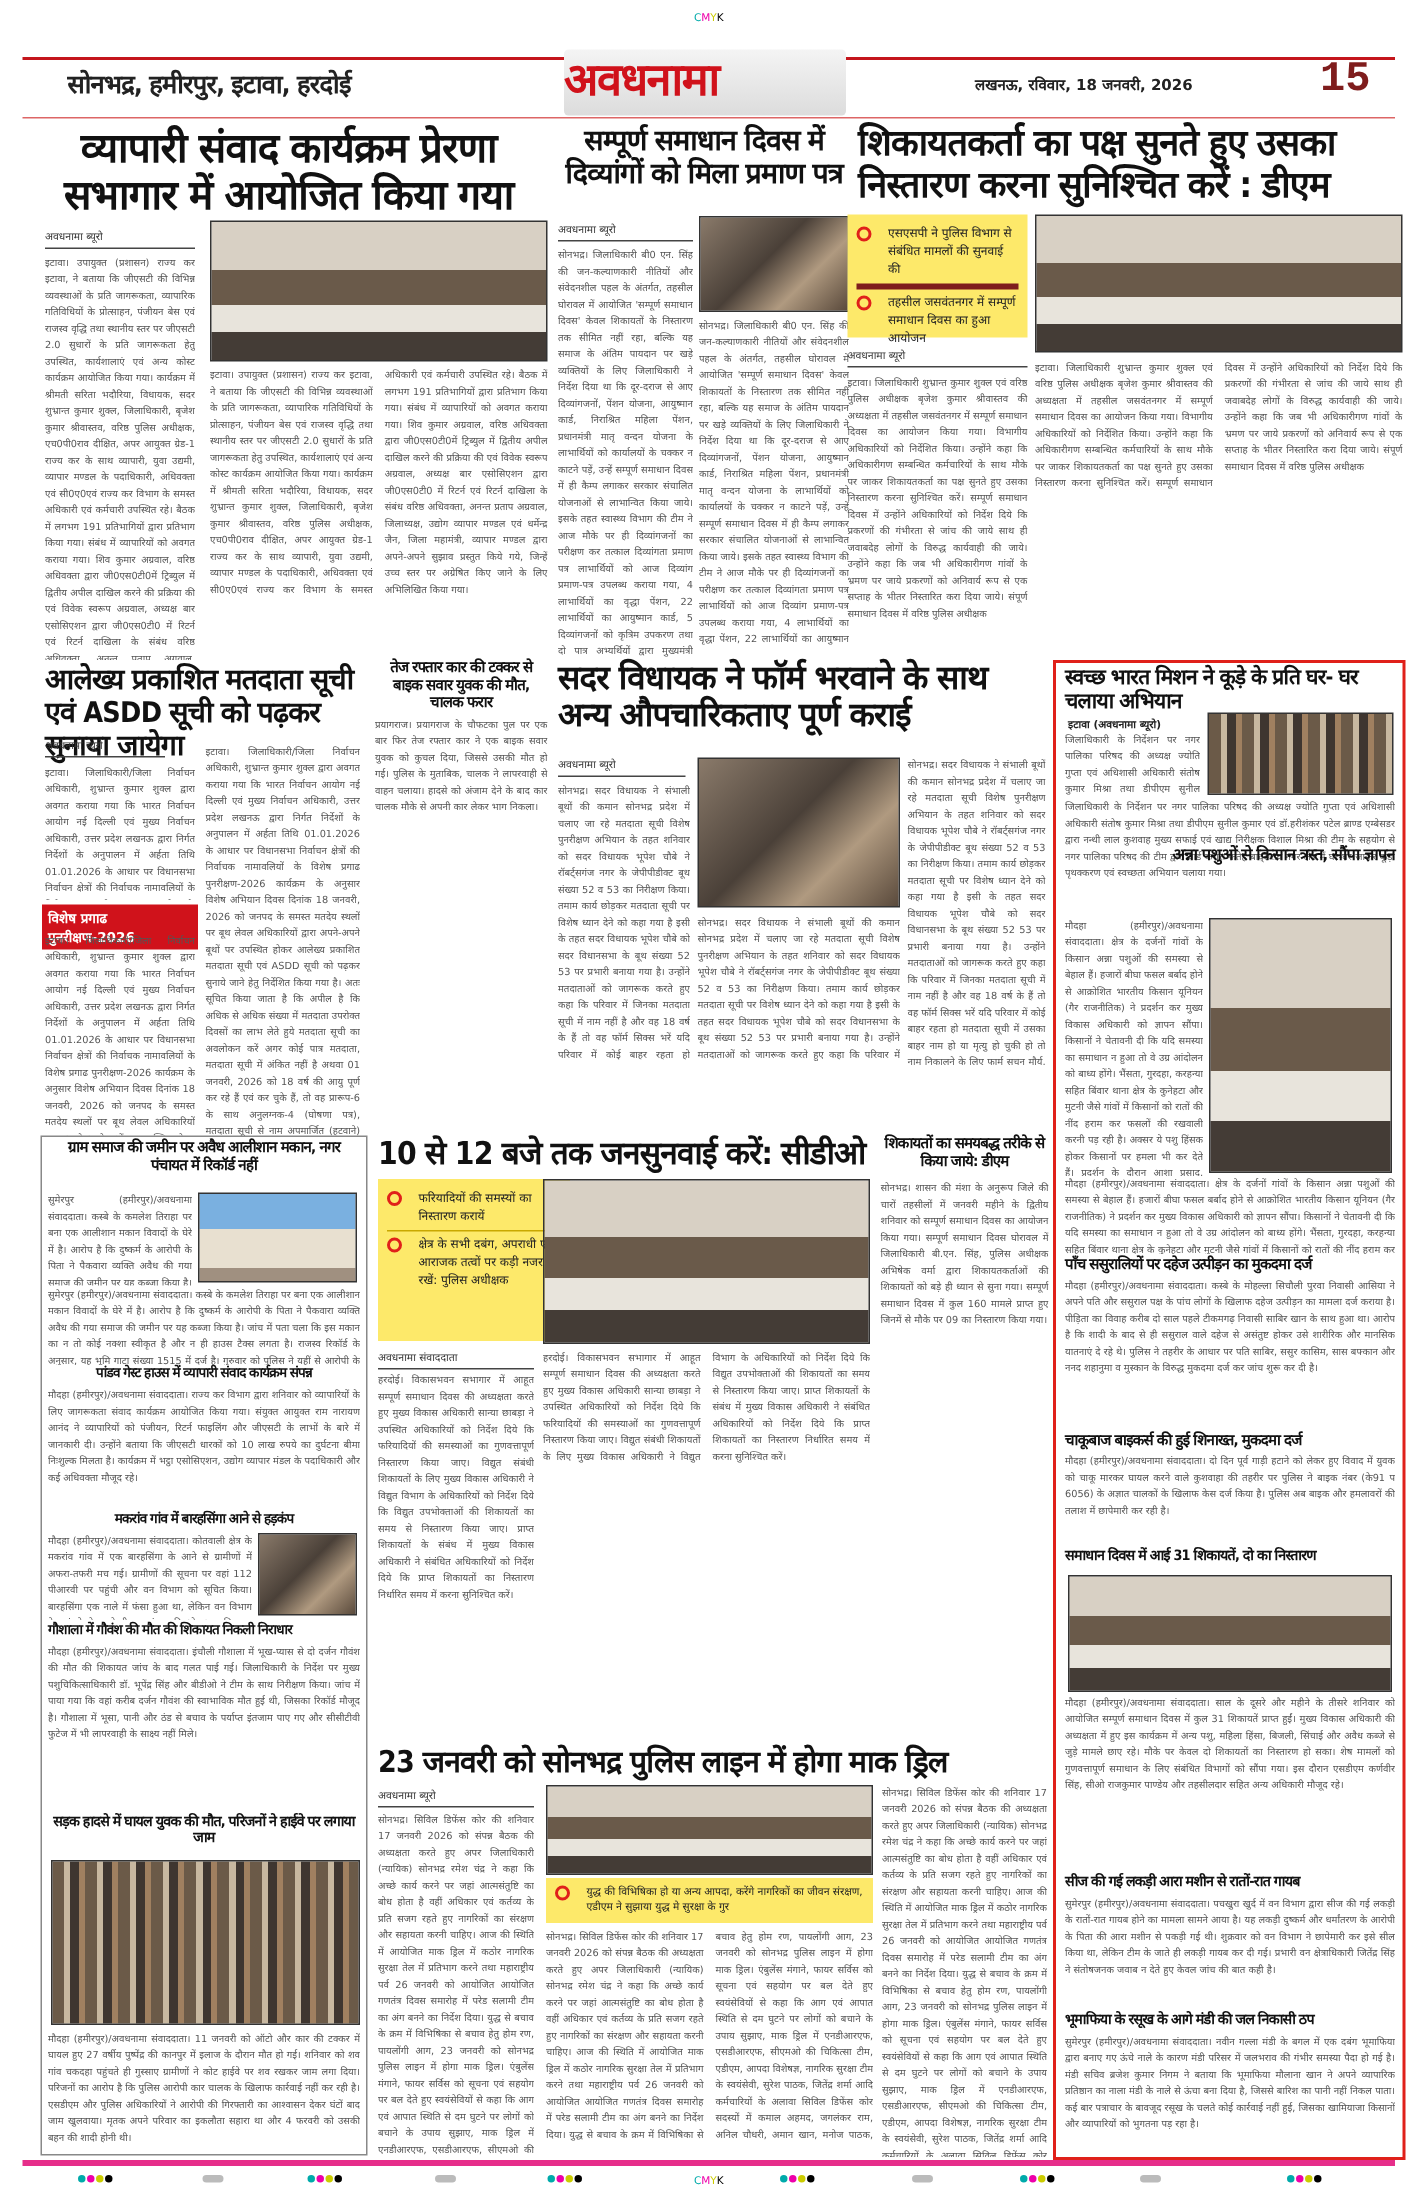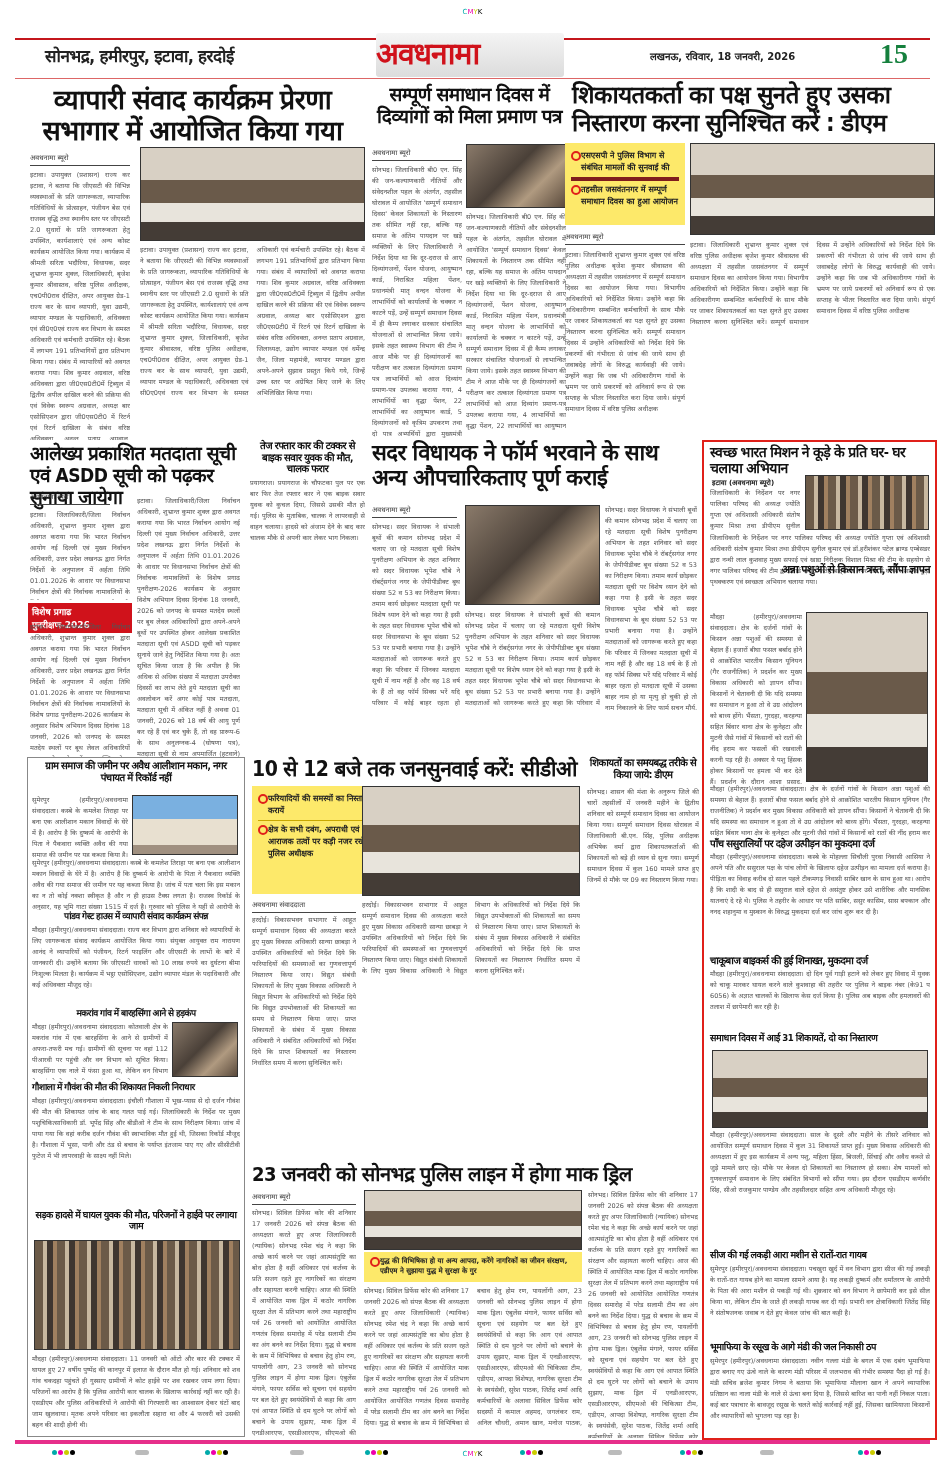--- a/index.html
+++ b/index.html
@@ -12,40 +12,40 @@
 .section{font-family:"DejaVu Sans Condensed","DejaVu Sans",sans-serif;font-weight:bold;font-size:17px;color:#222;letter-spacing:-0.5px}
 .logo{background:linear-gradient(#f4f4f4,#dcdcdc);border-radius:3px;color:#d0121b;font-weight:bold;font-size:30px;text-align:left;line-height:42px;letter-spacing:-1px}
 .hd{font-weight:bold;color:#111;line-height:1.15;letter-spacing:-0.5px;font-family:"DejaVu Sans Condensed","DejaVu Sans",sans-serif}
 .byline{font-size:7px;color:#333;border-bottom:1px solid #444;padding-bottom:3px}
 .txt{font-size:6.5px;line-height:11px;color:#555;text-align:justify;overflow:hidden}
 .photo{background:linear-gradient(135deg,#8a7a6a,#4a4038 45%,#b09a80 70%,#5a4a3c);border:1px solid #333}
 .photo.crowd{background:repeating-linear-gradient(90deg,#6b5a48 0 8px,#c8b8a0 8px 12px,#3f3630 12px 18px,#a08060 18px 22px)}
 .photo.room{background:linear-gradient(180deg,#d8d0c4 0 35%,#6a5a4a 35% 60%,#e8e4dc 60% 80%,#443c36 80%)}
 .photo.house{background:linear-gradient(180deg,#7ab0e0 0 40%,#e8e0d0 40% 85%,#a09080 85%)}
 .yellowbox{background:#fde96a;padding:4px 6px}
-.yb-item{display:flex;gap:0;font-size:8px;font-weight:bold;color:#222;line-height:12px;padding:3px 0}
+.yb-item{display:flex;gap:11px;font-size:8px;font-weight:normal;color:#222;line-height:12px;padding:3px 0}
 .ring{width:10px;height:10px;border:2px solid #e0201a;border-radius:50%;flex:none;margin-top:1px}
 .redbox{border:2px solid #e0201a}
 .pinkbadge{background:#d0121b;color:#fff;font-weight:bold;font-size:9px;padding:2px 4px;display:inline-block}
 .graybox{border:1px solid #888}
 .bottom-bar{position:absolute;left:15px;right:15px;height:4px;background:#e62e8a}
 .dots{position:absolute;top:1450px;left:0;width:100%;height:12px}
 .dot{position:absolute;width:5px;height:5px;border-radius:50%}
 .pill{position:absolute;width:14px;height:5px;border-radius:3px;background:#bbb}
 </style>
 </head>
 <body>
 
 <div class="abs cmyk" style="top:8px"><span class="c">C</span><span class="m">M</span><span class="y">Y</span><span class="k">K</span></div>
 
 <div class="hline" style="top:38px"></div>
 <div class="abs section" style="left:45px;top:44px">सोनभद्र, हमीरपुर, इटावा, हरदोई</div>
 <div class="abs logo" style="left:376px;top:33px;width:188px;height:44px">अवधनामा</div>
 <div class="abs" style="left:650px;top:49px;font-size:10px;font-weight:bold;color:#222">लखनऊ, रविवार, 18 जनवरी, 2026</div>
-<div class="abs" style="left:880px;top:38px;font-size:28px;font-family:Liberation Serif, serif;font-weight:bold;color:#15803d">15</div>
+<div class="abs" style="left:880px;top:38px;font-size:28px;font-family:Liberation Mono, monospace;font-weight:bold;color:#7f1d1d">15</div>
 <div class="hline thin" style="top:78px"></div>
 
 <section>
   <div class="abs hd" style="left:20px;top:84px;width:345px;font-size:27px;text-align:center">व्यापारी संवाद कार्यक्रम प्रेरणा सभागार में आयोजित किया गया</div>
   <div class="abs byline" style="left:30px;top:153px;width:100px">अवधनामा ब्यूरो</div>
   <div class="abs photo room" style="left:140px;top:147px;width:225px;height:94px"></div>
   <div class="abs txt" style="left:30px;top:170px;width:100px;height:270px">इटावा। उपायुक्त (प्रशासन) राज्य कर इटावा, ने बताया कि जीएसटी की विभिन्न व्यवस्थाओं के प्रति जागरूकता, व्यापारिक गतिविधियों के प्रोत्साहन, पंजीयन बेस एवं राजस्व वृद्धि तथा स्थानीय स्तर पर जीएसटी 2.0 सुधारों के प्रति जागरूकता हेतु उपस्थित, कार्यशालाएं एवं अन्य कोस्ट कार्यक्रम आयोजित किया गया। कार्यक्रम में श्रीमती सरिता भदौरिया, विधायक, सदर शुभ्रान्त कुमार शुक्ल, जिलाधिकारी, बृजेश कुमार श्रीवास्तव, वरिष्ठ पुलिस अधीक्षक, एच0पी0राव दीक्षित, अपर आयुक्त ग्रेड-1 राज्य कर के साथ व्यापारी, युवा उद्यमी, व्यापार मण्डल के पदाधिकारी, अधिवक्ता एवं सी0ए0एवं राज्य कर विभाग के समस्त अधिकारी एवं कर्मचारी उपस्थित रहे। बैठक में लगभग 191 प्रतिभागियों द्वारा प्रतिभाग किया गया। संबंध में व्यापारियों को अवगत कराया गया। शिव कुमार अग्रवाल, वरिष्ठ अधिवक्ता द्वारा जी0एस0टी0में ट्रिब्युल में द्वितीय अपील दाखिल करने की प्रक्रिया की एवं विवेक स्वरूप अग्रवाल, अध्यक्ष बार एसोसिएशन द्वारा जी0एस0टी0 में रिटर्न एवं रिटर्न दाखिला के संबंध वरिष्ठ अधिवक्ता, अनन्त प्रताप अग्रवाल, जिलाध्यक्ष, उद्योग व्यापार मण्डल एवं धर्मेन्द्र जैन, जिला महामंत्री, व्यापार मण्डल द्वारा अपने-अपने सुझाव प्रस्तुत किये गये, जिन्हें उच्च स्तर पर अग्रेषित किए जाने के लिए अभिलिखित किया गया।</div>
   <div class="abs txt" style="left:140px;top:245px;width:225px;height:195px;column-count:2;column-gap:8px">इटावा। उपायुक्त (प्रशासन) राज्य कर इटावा, ने बताया कि जीएसटी की विभिन्न व्यवस्थाओं के प्रति जागरूकता, व्यापारिक गतिविधियों के प्रोत्साहन, पंजीयन बेस एवं राजस्व वृद्धि तथा स्थानीय स्तर पर जीएसटी 2.0 सुधारों के प्रति जागरूकता हेतु उपस्थित, कार्यशालाएं एवं अन्य कोस्ट कार्यक्रम आयोजित किया गया। कार्यक्रम में श्रीमती सरिता भदौरिया, विधायक, सदर शुभ्रान्त कुमार शुक्ल, जिलाधिकारी, बृजेश कुमार श्रीवास्तव, वरिष्ठ पुलिस अधीक्षक, एच0पी0राव दीक्षित, अपर आयुक्त ग्रेड-1 राज्य कर के साथ व्यापारी, युवा उद्यमी, व्यापार मण्डल के पदाधिकारी, अधिवक्ता एवं सी0ए0एवं राज्य कर विभाग के समस्त अधिकारी एवं कर्मचारी उपस्थित रहे। बैठक में लगभग 191 प्रतिभागियों द्वारा प्रतिभाग किया गया। संबंध में व्यापारियों को अवगत कराया गया। शिव कुमार अग्रवाल, वरिष्ठ अधिवक्ता द्वारा जी0एस0टी0में ट्रिब्युल में द्वितीय अपील दाखिल करने की प्रक्रिया की एवं विवेक स्वरूप अग्रवाल, अध्यक्ष बार एसोसिएशन द्वारा जी0एस0टी0 में रिटर्न एवं रिटर्न दाखिला के संबंध वरिष्ठ अधिवक्ता, अनन्त प्रताप अग्रवाल, जिलाध्यक्ष, उद्योग व्यापार मण्डल एवं धर्मेन्द्र जैन, जिला महामंत्री, व्यापार मण्डल द्वारा अपने-अपने सुझाव प्रस्तुत किये गये, जिन्हें उच्च स्तर पर अग्रेषित किए जाने के लिए अभिलिखित किया गया।</div>
 </section>
 

